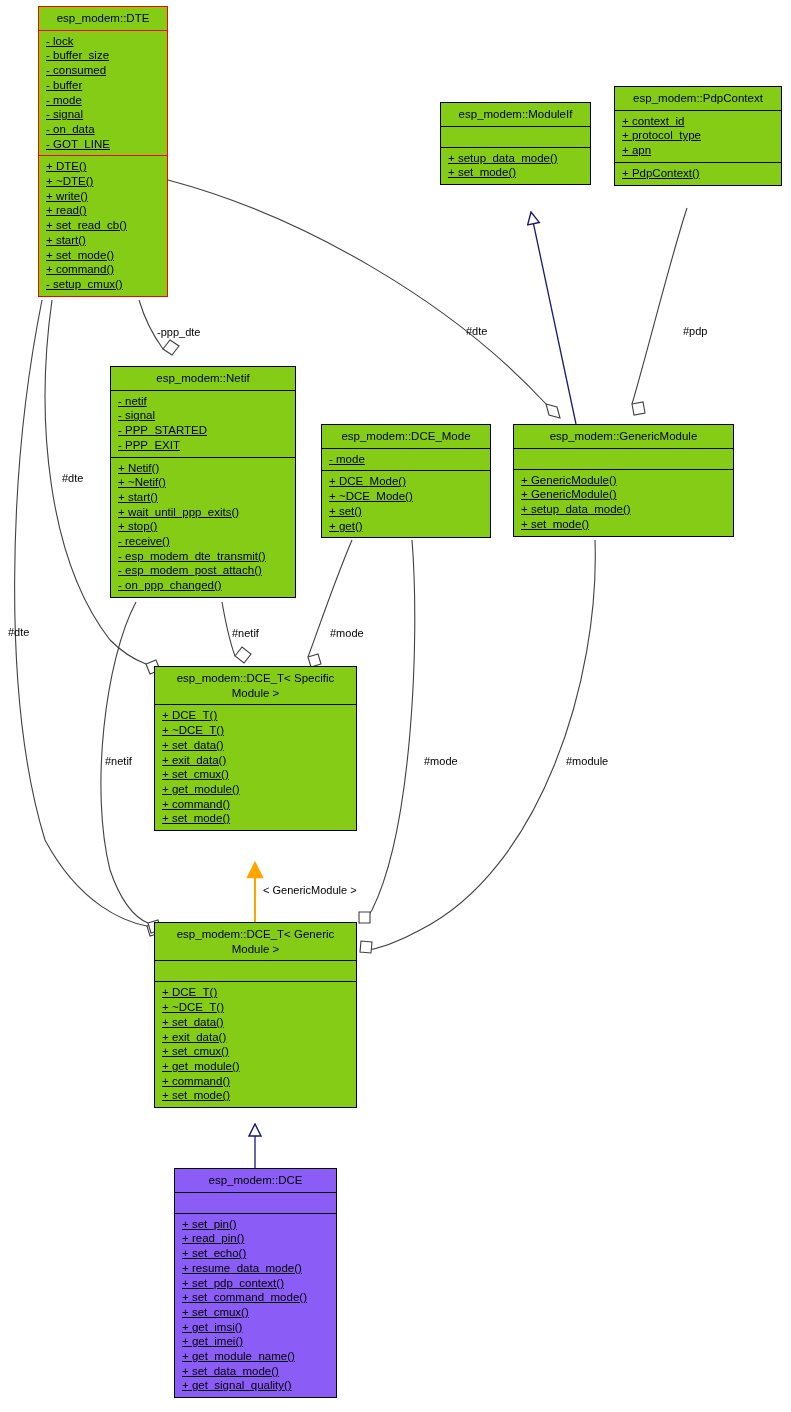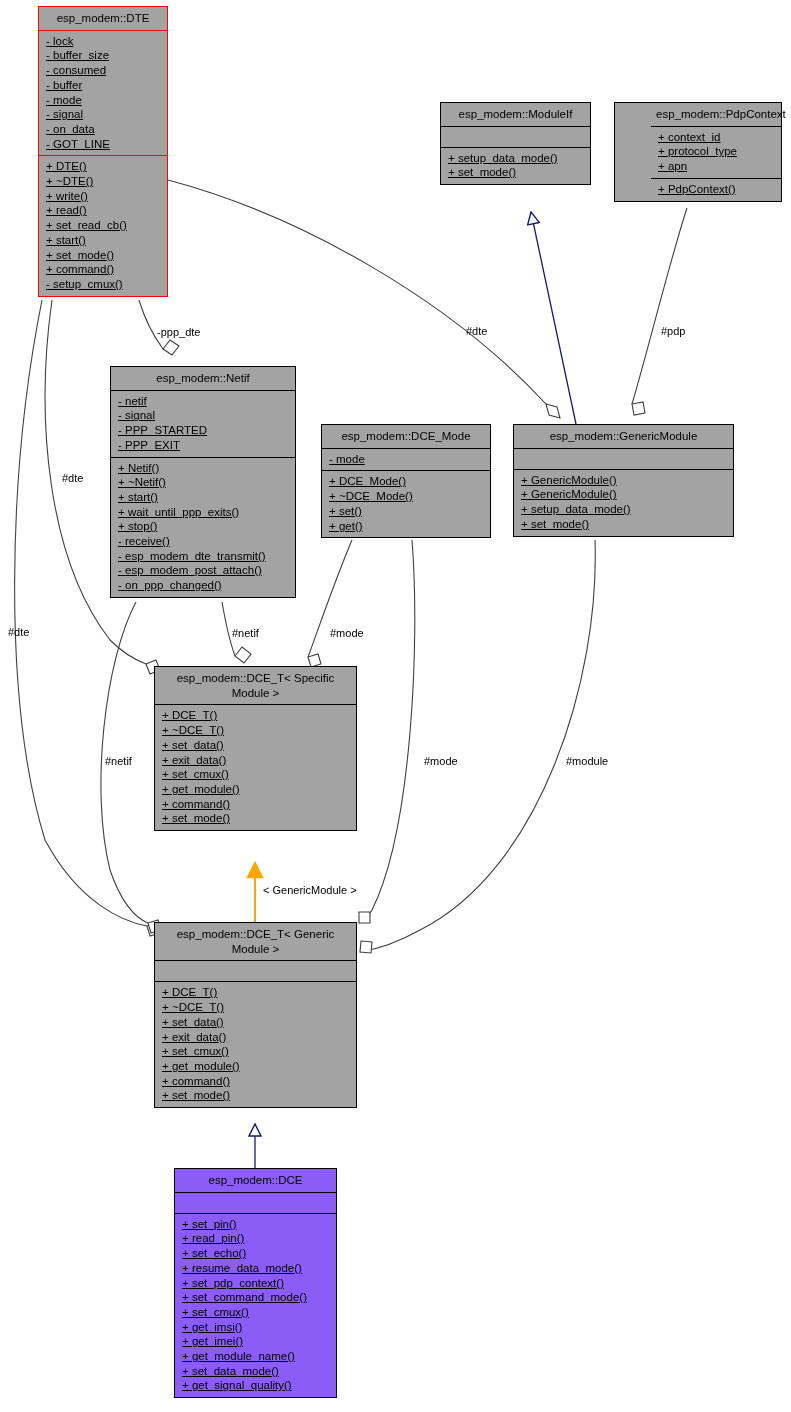--- a/index.html
+++ b/index.html
@@ -23,21 +23,21 @@
     left: 0;
     top: 0;
     width: 791px;
     height: 1412px;
     pointer-events: none;
   }
   .uml-class {
     position: absolute;
     box-sizing: border-box;
     border: 1px solid #000000;
-    background: #a3a3a3;
+    background: #84cc16;
     font-size: 11.5px;
     line-height: 14.7px;
     color: #000000;
     z-index: 5;
   }
   .uml-class.accent-red {
     border-color: #ff0000;
   }
   .uml-class.filled {
     background: #8b5cf6;
@@ -166,21 +166,21 @@
 
   <div class="uml-class" style="left:440px; top:102px; width:151px;">
     <div class="uml-title">esp_modem::ModuleIf</div>
     <div class="uml-section empty"></div>
     <div class="uml-section last">
       <div class="uml-row">+ setup_data_mode()</div>
       <div class="uml-row">+ set_mode()</div>
     </div>
   </div>
 
-  <div class="uml-class" style="left:614px; top:102px; width:168px;padding-left:36px;">
+  <div class="uml-class" style="left:614px; top:86px; width:168px;">
     <div class="uml-title">esp_modem::PdpContext</div>
     <div class="uml-section">
       <div class="uml-row">+ context_id</div>
       <div class="uml-row">+ protocol_type</div>
       <div class="uml-row">+ apn</div>
     </div>
     <div class="uml-section last">
       <div class="uml-row">+ PdpContext()</div>
     </div>
   </div>
@@ -275,21 +275,21 @@
       <div class="uml-row">+ get_imsi()</div>
       <div class="uml-row">+ get_imei()</div>
       <div class="uml-row">+ get_module_name()</div>
       <div class="uml-row">+ set_data_mode()</div>
       <div class="uml-row">+ get_signal_quality()</div>
     </div>
   </div>
 
   <div class="edge-label" style="left:157px; top:326px;">-ppp_dte</div>
   <div class="edge-label" style="left:466px; top:325px;">#dte</div>
-  <div class="edge-label" style="left:653px; top:325px;padding-left:8px;">#pdp</div>
+  <div class="edge-label" style="left:675px; top:325px;padding-left:8px;">#pdp</div>
   <div class="edge-label" style="left:62px; top:472px;">#dte</div>
   <div class="edge-label" style="left:8px; top:626px;">#dte</div>
   <div class="edge-label" style="left:232px; top:627px;">#netif</div>
   <div class="edge-label" style="left:330px; top:627px;">#mode</div>
   <div class="edge-label" style="left:105px; top:755px;">#netif</div>
   <div class="edge-label" style="left:424px; top:755px;">#mode</div>
   <div class="edge-label" style="left:566px; top:755px;">#module</div>
   <div class="edge-label" style="left:263px; top:884px;">&lt; GenericModule &gt;</div>
 
 </div>

